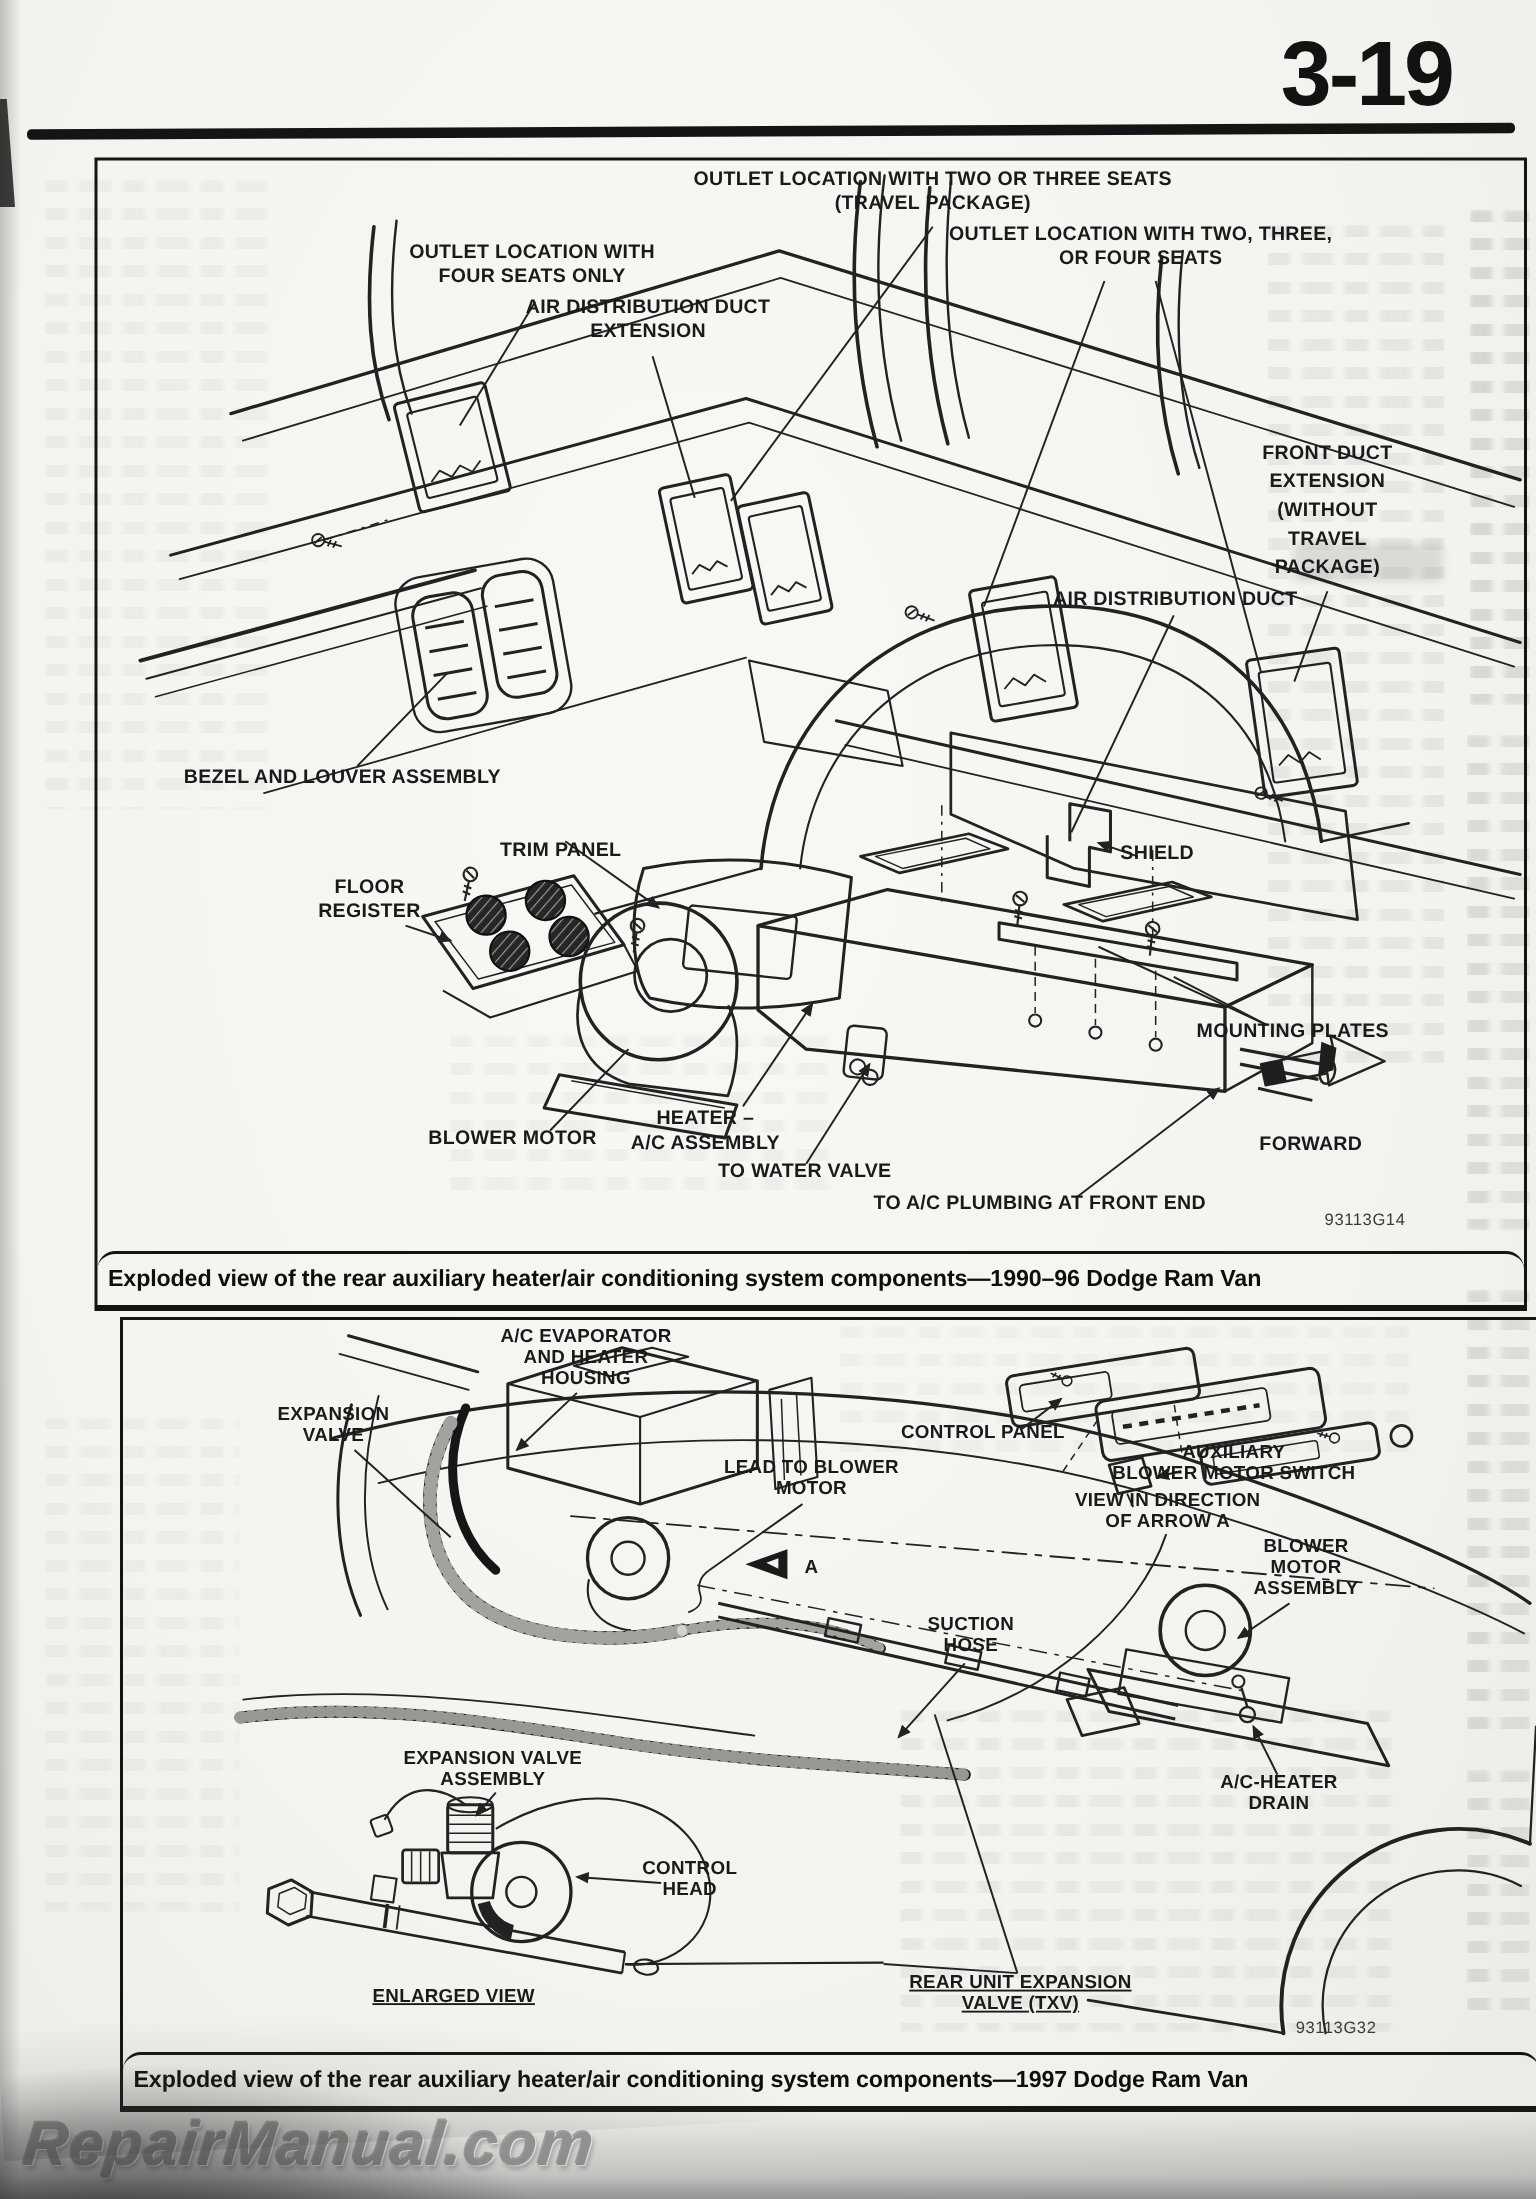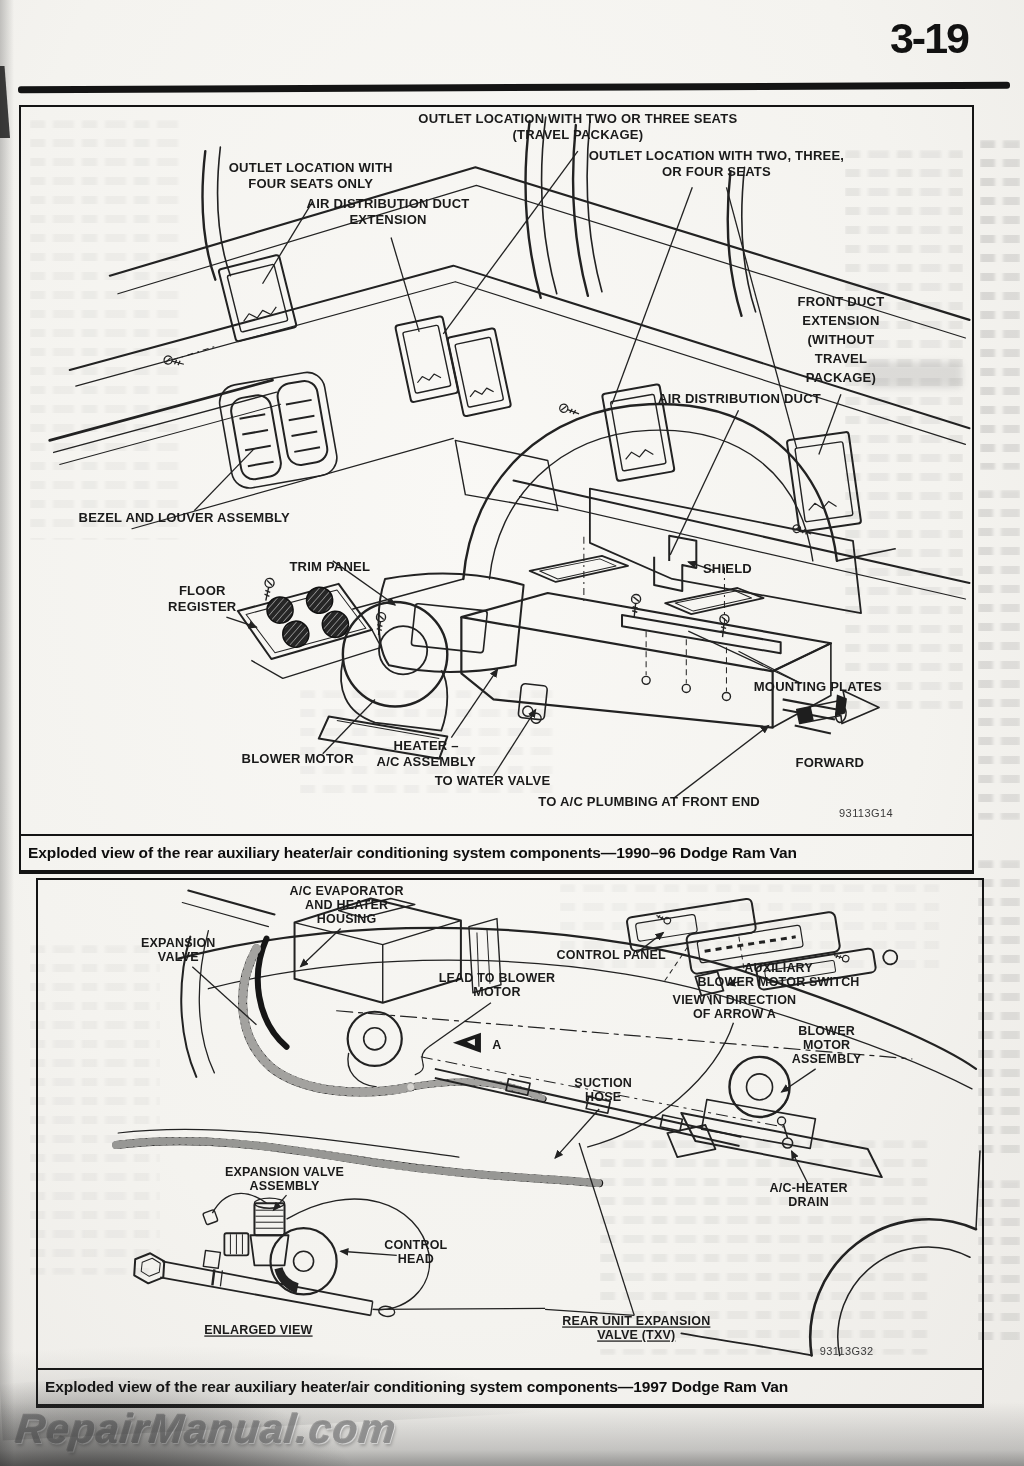--- a/index.html
+++ b/index.html
@@ -3,30 +3,30 @@
 <meta charset="utf-8">
 <style>
   html,body{margin:0;padding:0;background:#888;}
   #page{position:relative;width:1024px;height:1466px;margin:0 auto;overflow:hidden;
         background:radial-gradient(ellipse at 45% 35%, #f9f8f5 0%, #f4f3ef 60%, #eceae6 100%);
         font-family:"Liberation Sans",sans-serif;}
   
   .hdr-lines{position:absolute;top:30px;right:169px;text-align:right;color:#141414;z-index:3;}
   .hdr-l1{font-size:23px;font-weight:700;letter-spacing:.2px;line-height:24px;transform:scaleX(.95);transform-origin:right;}
   .hdr-l2{font-size:17px;font-weight:700;letter-spacing:.2px;line-height:18px;transform:scaleX(.95);transform-origin:right;}
-  .hdr-num{position:absolute;top:14px;right:56px;font-size:43px;font-weight:700;letter-spacing:-2px;color:#121212;z-index:3;}
+  .hdr-num{position:absolute;top:14px;right:56px;font-size:61px;font-weight:700;letter-spacing:-2px;color:#121212;z-index:3;}
   .hdr-rule{position:absolute;left:18px;top:84px;width:992px;height:7px;background:#141414;border-radius:3px;transform:rotate(-.25deg);z-index:3;}
   
-  .figure-box{position:absolute;border:2.5px solid #141414;border-bottom-width:4px;z-index:2;background:transparent;}
+  .figure-box{position:absolute;border:2.5px solid #141414;border-bottom-width:4px;z-index:2;background:transparent;margin-left:44px;}
   #fig1-box{left:19px;top:105px;width:951px;height:763px;}
   #fig2-box{left:36px;top:878px;width:944px;height:524px;}
   svg.fig{display:block;width:100%;height:calc(100% - 38px);}
   .caption{position:absolute;left:0;right:0;bottom:0;height:34px;border-top:2px solid #141414;
            display:flex;align-items:center;padding-left:7px;font-weight:700;font-size:15.5px;color:#0e0e0e;
-           letter-spacing:-.1px;white-space:nowrap;transform-origin:left;}
+           letter-spacing:-.1px;white-space:nowrap;transform-origin:left;border-radius:12px;}
   
   svg text{font-family:"Liberation Sans",sans-serif;font-weight:700;fill:#1a1a1a;letter-spacing:.2px;}
   svg.f1 text{font-size:13px;}
   svg.f2 text{font-size:12.5px;}
   svg text.code{font-size:11px;font-weight:400;fill:#3a3a3a;letter-spacing:.4px;}
   
   .watermark{position:absolute;left:16px;top:1406px;z-index:4;font-size:41px;font-weight:700;font-style:italic;
              letter-spacing:1px;color:#979797;transform:skewX(-6deg);
              text-shadow:1px 1px 0 rgba(255,255,255,.95), -1px -1px 0 rgba(110,110,110,.55), 2px 3px 3px rgba(60,60,60,.35);}
   

